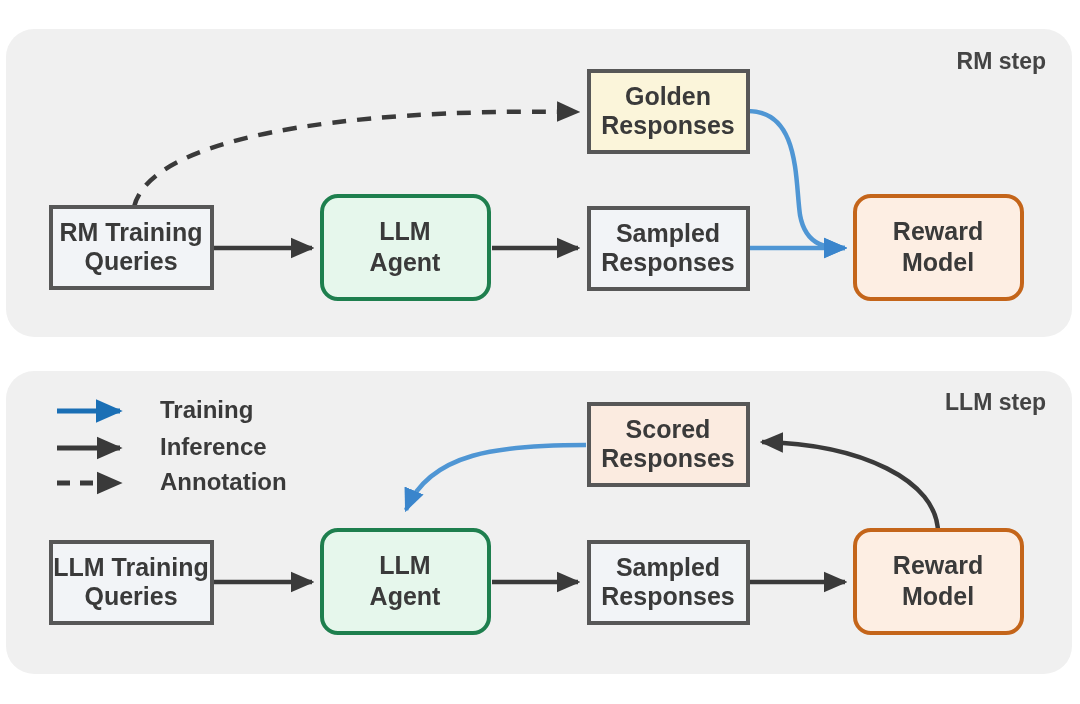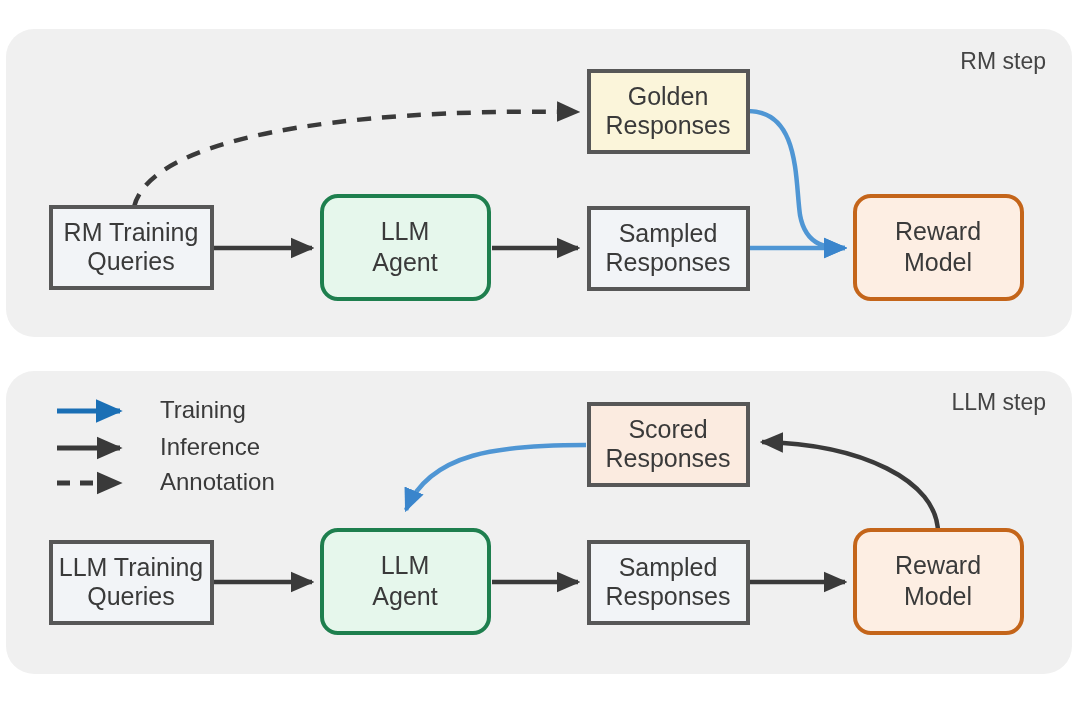--- a/index.html
+++ b/index.html
@@ -12,20 +12,21 @@
     height: 704px;
     font-family: "Liberation Sans", "DejaVu Sans", sans-serif;
     position: relative;
     overflow: hidden;
   }
   #stage {
     position: absolute;
     left: 0; top: 0;
     width: 1080px;
     height: 704px;
+    font-weight: bold;
   }
   svg#diagram {
     position: absolute;
     left: 0; top: 0;
     width: 1080px;
     height: 704px;
     display: block;
   }
   .panel-rect {
     fill: #f0f0f0;

